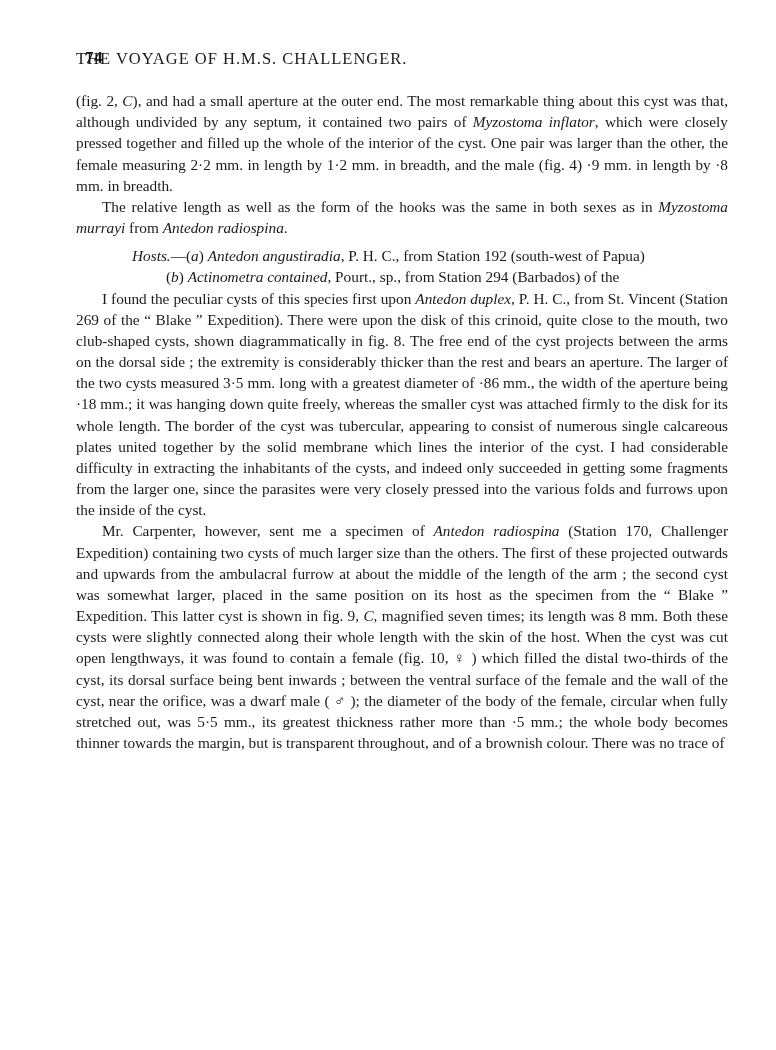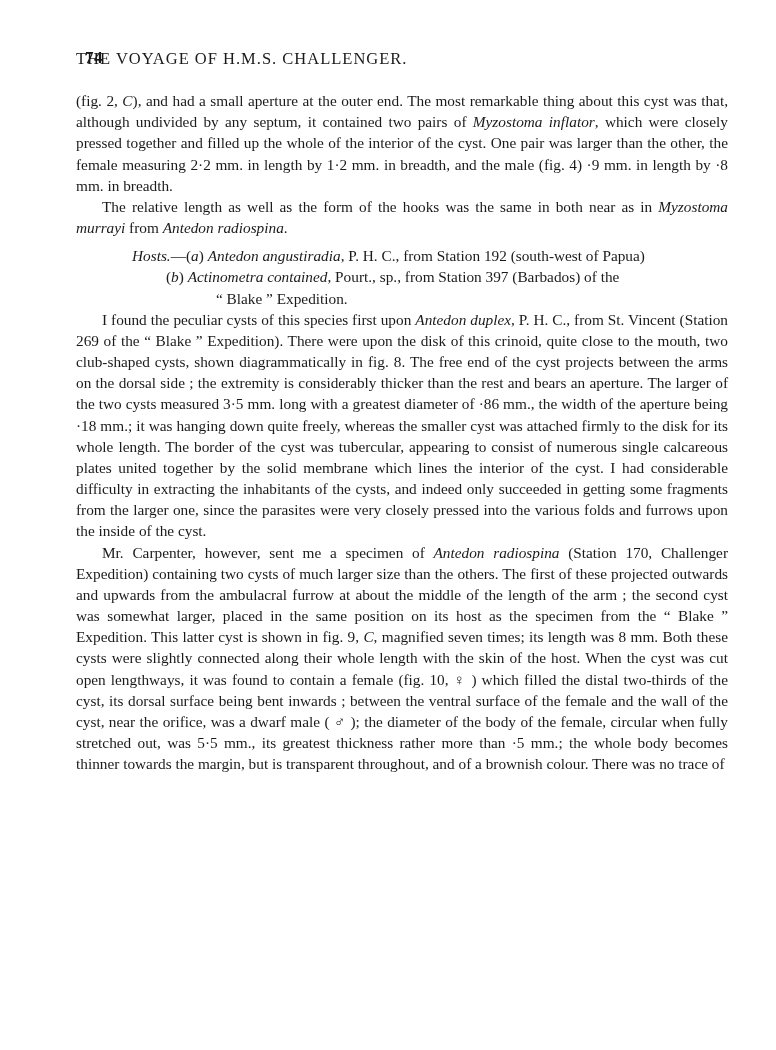--- a/index.html
+++ b/index.html
@@ -95,26 +95,25 @@
 
   <div class="header">
     <div class="folio">74</div>
     <div class="running-head">THE VOYAGE OF H.M.S. CHALLENGER.</div>
   </div>
 
   <div class="body-text">
 
     <p><span>(fig. 2, </span><i>C</i><span>), and had a small aperture at the outer end.    The most remarkable thing about this cyst was that, although undivided by any septum, it contained two pairs of </span><i>Myzostoma inflator</i><span>, which were closely pressed together and filled up the whole of the interior of the cyst.    One pair was larger than the other, the female measuring 2·2 mm. in length by 1·2 mm. in breadth, and the male (fig. 4) ·9 mm. in length by ·8 mm. in breadth.</span></p>
 
-    <p class="indent"><span>The relative length as well as the form of the hooks was the same in both near as in </span><i>Myzostoma murrayi</i><span> from </span><i>Antedon radiospina</i><span>.</span></p>
+    <p class="indent"><span>The relative length as well as the form of the hooks was the same in both sexes as in </span><i>Myzostoma murrayi</i><span> from </span><i>Antedon radiospina</i><span>.</span></p>
 
     <div class="hosts-block">
       <span class="host-line first"><i>Hosts.</i><span>—(</span><i>a</i><span>) </span><i>Antedon angustiradia</i><span>, P. H. C., from Station 192 (south-west of Papua)</span></span>
-      <span class="host-line second"><span>(</span><i>b</i><span>) </span><i>Actinometra contained</i><span>, Pourt., sp., from  Station  397 (Barbados) of the</span></span>
-      <span class="host-cont2">“ Blake ” Expedition.</span>
+      <span class="host-line second"><span>(</span><i>b</i><span>) </span><i>Actinometra contained</i><span>, Pourt., sp., from  Station  294 (Barbados) of the</span></span>
     </div>
 
 
     <p class="indent"><span>I found  the  peculiar  cysts  of  this species first upon </span><i>Antedon duplex</i><span>, P. H. C., from St. Vincent (Station 269 of the “ Blake ” Expedition).    There were upon the disk of this crinoid, quite close to the mouth, two club-shaped cysts, shown diagrammatically in fig. 8. The  free end of the cyst  projects between the arms on the dorsal side ; the extremity is considerably thicker  than  the rest and bears an aperture.      The larger  of  the two cysts measured  3·5 mm. long with a greatest diameter of ·86 mm., the width of the aperture being ·18 mm.; it was  hanging down quite freely, whereas the smaller cyst was  attached firmly  to  the  disk for  its  whole length.    The border  of  the  cyst  was  tubercular, appearing  to consist of  numerous  single  calcareous plates united  together by the solid membrane which lines the interior of the cyst.    I had considerable difficulty in extracting the inhabitants  of  the cysts,  and  indeed only succeeded  in getting some  fragments from the  larger one, since the parasites were very closely pressed  into  the  various  folds  and furrows upon the inside of the cyst.</span></p>
 
     <p class="indent"><span>Mr.  Carpenter, however, sent me  a  specimen  of </span><i>Antedon radiospina</i><span> (Station 170, Challenger Expedition) containing two cysts of much larger size than the others.    The first  of these projected  outwards  and upwards  from  the  ambulacral furrow  at  about the middle  of  the length of the arm ; the second  cyst was  somewhat larger,  placed in the same position on its host as the specimen from the “ Blake ” Expedition.    This latter cyst is shown in fig. 9, </span><i>C</i><span>, magnified seven times; its length was 8 mm.   Both these cysts were slightly connected along their whole length with the skin of the host.   When the cyst was cut open lengthways, it was found to contain a female (fig. 10, ♀ ) which filled the distal two-thirds  of  the  cyst,  its  dorsal  surface  being  bent inwards ;  between  the  ventral surface  of  the  female  and  the  wall  of  the  cyst,  near  the  orifice,  was  a dwarf male ( ♂ ); the diameter of the body of the female, circular when fully stretched out, was 5·5 mm., its greatest thickness rather more than ·5 mm.; the whole body becomes thinner towards the margin,  but  is  transparent  throughout,  and  of  a  brownish colour.    There was no trace of</span></p>
 
   </div>
 </div>
 

